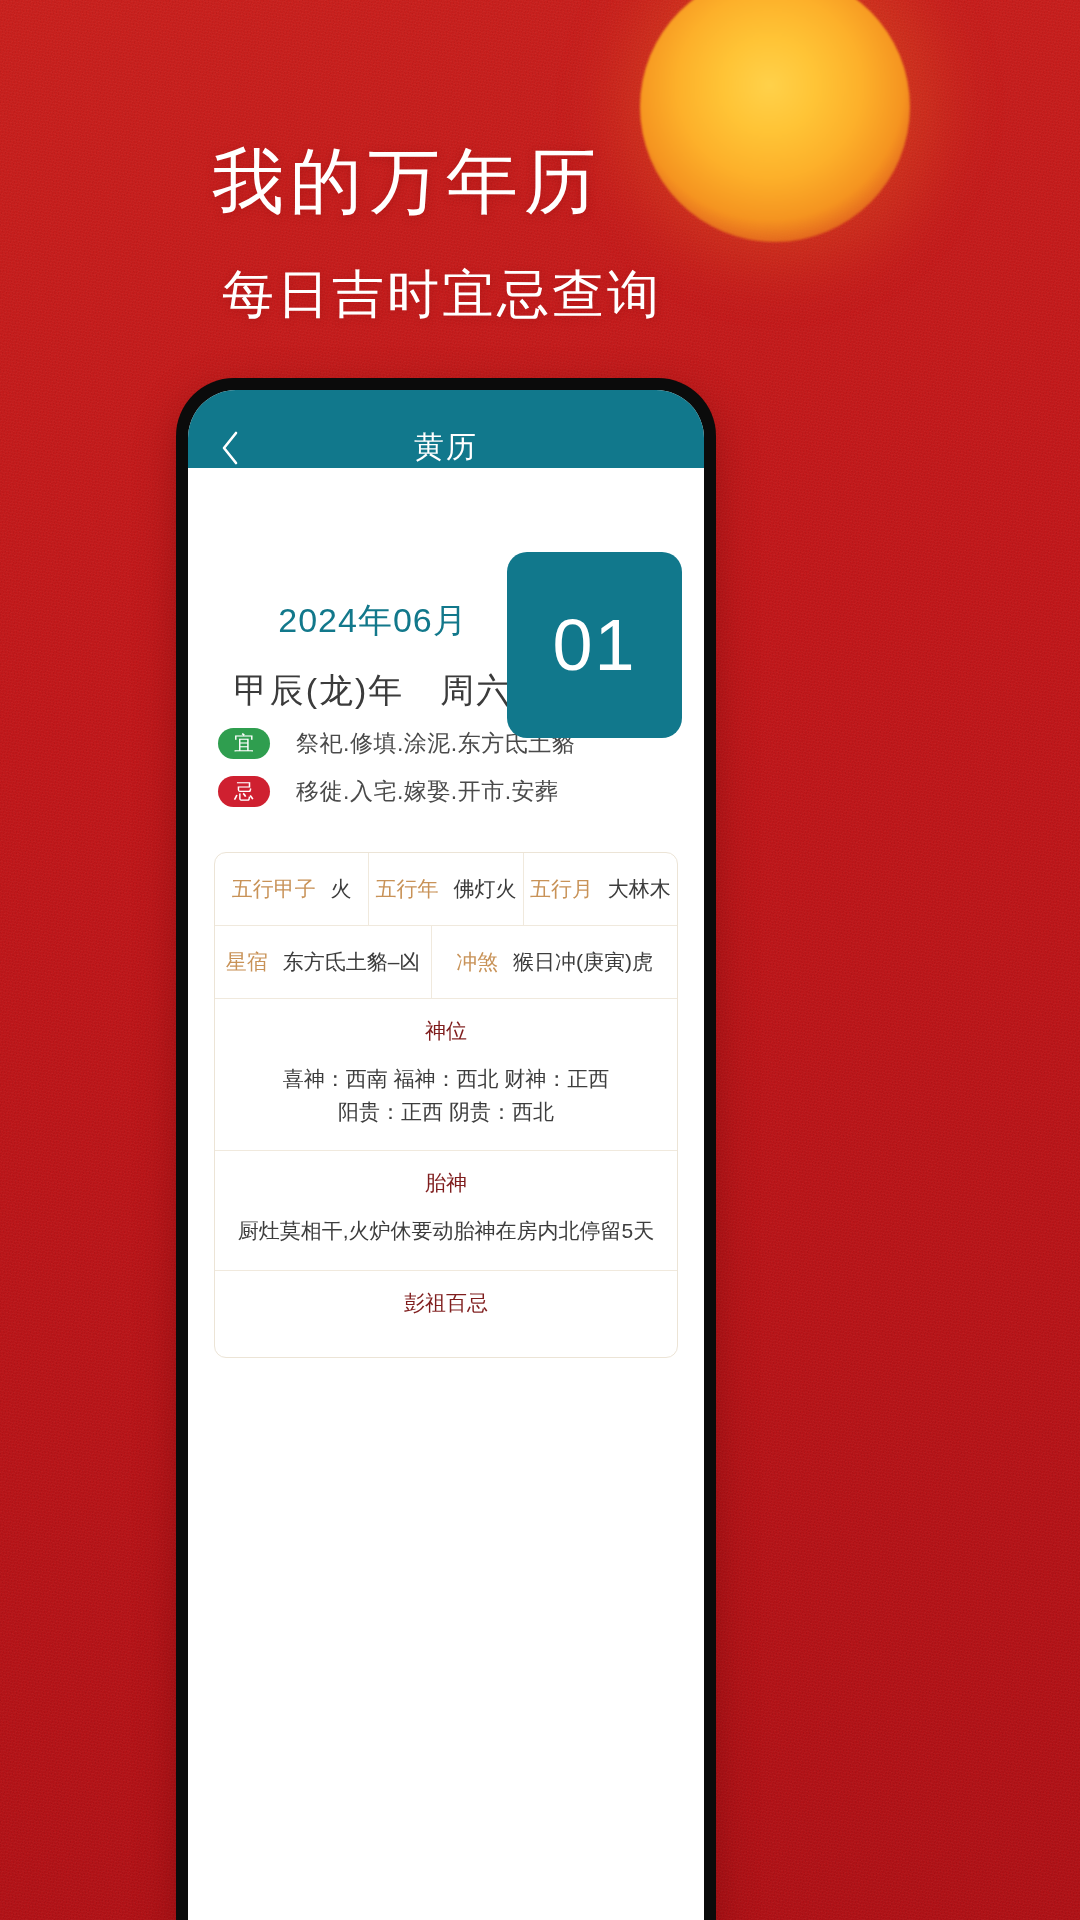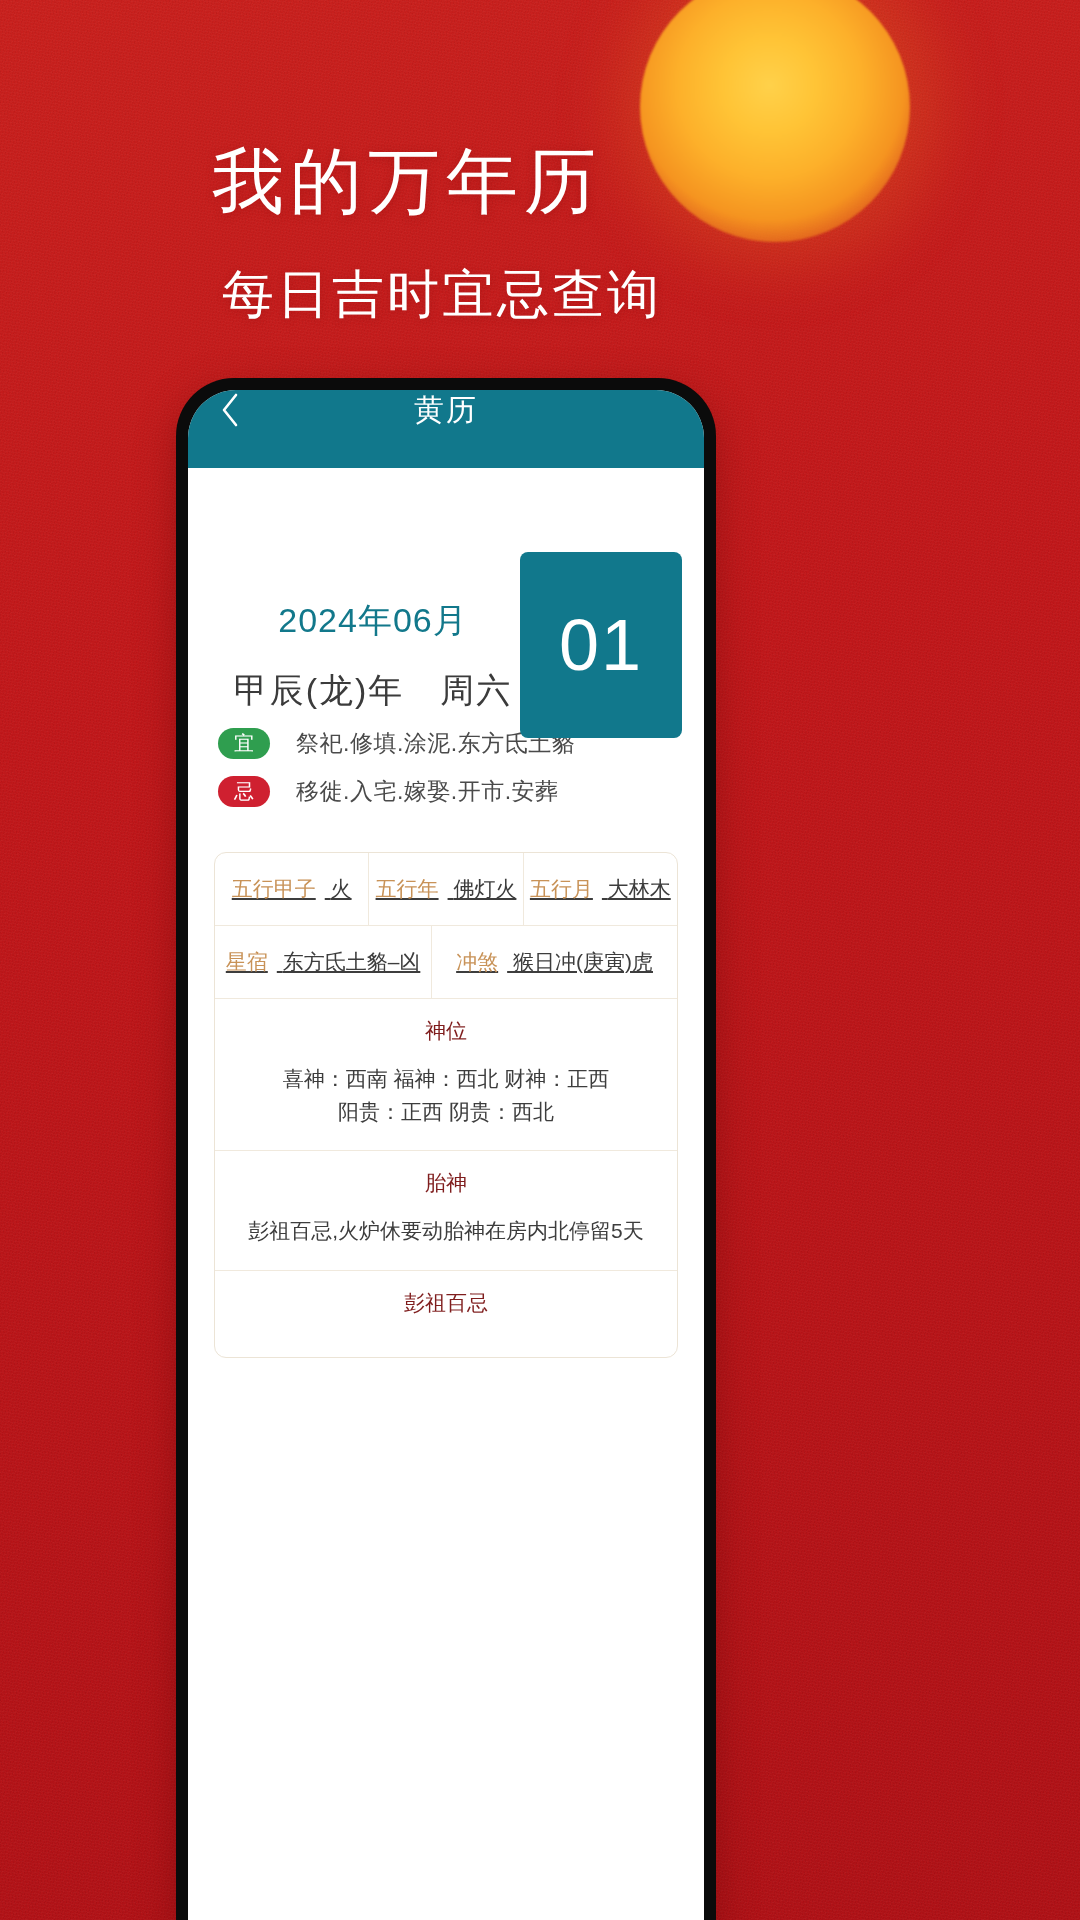--- a/index.html
+++ b/index.html
@@ -96,21 +96,21 @@
     border-radius: 48px 48px 0 0;
     overflow: hidden;
     position: relative;
   }
 
   
   #app-header {
     height: 78px;
     background: #11788c;
     display: flex;
-    align-items: flex-start;
+    align-items: flex-end;
     position: relative;
     padding: 0 22px;
   }
   #back-btn {
     width: 40px; height: 40px;
     display: flex; align-items: center; justify-content: center;
     cursor: pointer;
   }
   #back-btn svg { display: block; }
   #app-title {
@@ -143,23 +143,23 @@
   }
   #ganzhi {
     font-size: 34px;
     color: #3b3b3b;
     letter-spacing: 2px;
     white-space: pre;
   }
   #day-tile {
     position: absolute;
     right: 22px; top: 84px;
-    width: 162px; height: 186px;
+    width: 175px; height: 186px;
     background: #11788c;
-    border-radius: 8px;
+    border-radius: 20px;
     display: flex;
     align-items: center;
     justify-content: center;
   }
   #day-num {
     font-size: 72px;
     color: #ffffff;
     font-weight: 300;
     letter-spacing: 2px;
   }
@@ -199,21 +199,20 @@
   .ic-row { display: flex; border-bottom: 1px solid #f0e9dd; }
   .ic-row:last-child { border-bottom: none; }
   .ic-cell {
     flex: 1 1 0;
     padding: 22px 6px;
     text-align: center;
     border-right: 1px solid #f0e9dd;
     font-size: 21px;
     color: #3d3d3d;
     white-space: nowrap;
-    text-decoration: underline;
   }
   .ic-cell:last-child { border-right: none; }
   .ic-label { color: #c89257; margin-right: 9px; }
   .ic-row.two .ic-cell { flex: 1 1 0; }
   .ic-row.two .ic-cell:first-child { flex: 0 0 47%; }
 
   .ic-block { padding: 18px 14px 22px 14px; border-bottom: 1px solid #f0e9dd; }
   .ic-block:last-child { border-bottom: none; }
   .ic-block-title {
     text-align: center;
@@ -311,21 +310,21 @@
         <div class="ic-block-title">神位</div>
         <div class="ic-block-body">
           <span>喜神：西南 福神：西北 财神：正西</span>
           <span class="l2">阳贵：正西 阴贵：西北</span>
         </div>
       </div>
 
       <div class="ic-block">
         <div class="ic-block-title">胎神</div>
         <div class="ic-block-body">
-          <span>彭祖百忌,火炉休要动胎神在房内北停留5天</span>
+          <span>厨灶莫相干,火炉休要动胎神在房内北停留5天</span>
         </div>
       </div>
 
       <div class="ic-block">
         <div class="ic-block-title">彭祖百忌</div>
       </div>
 
     </div>
 
   </div>

